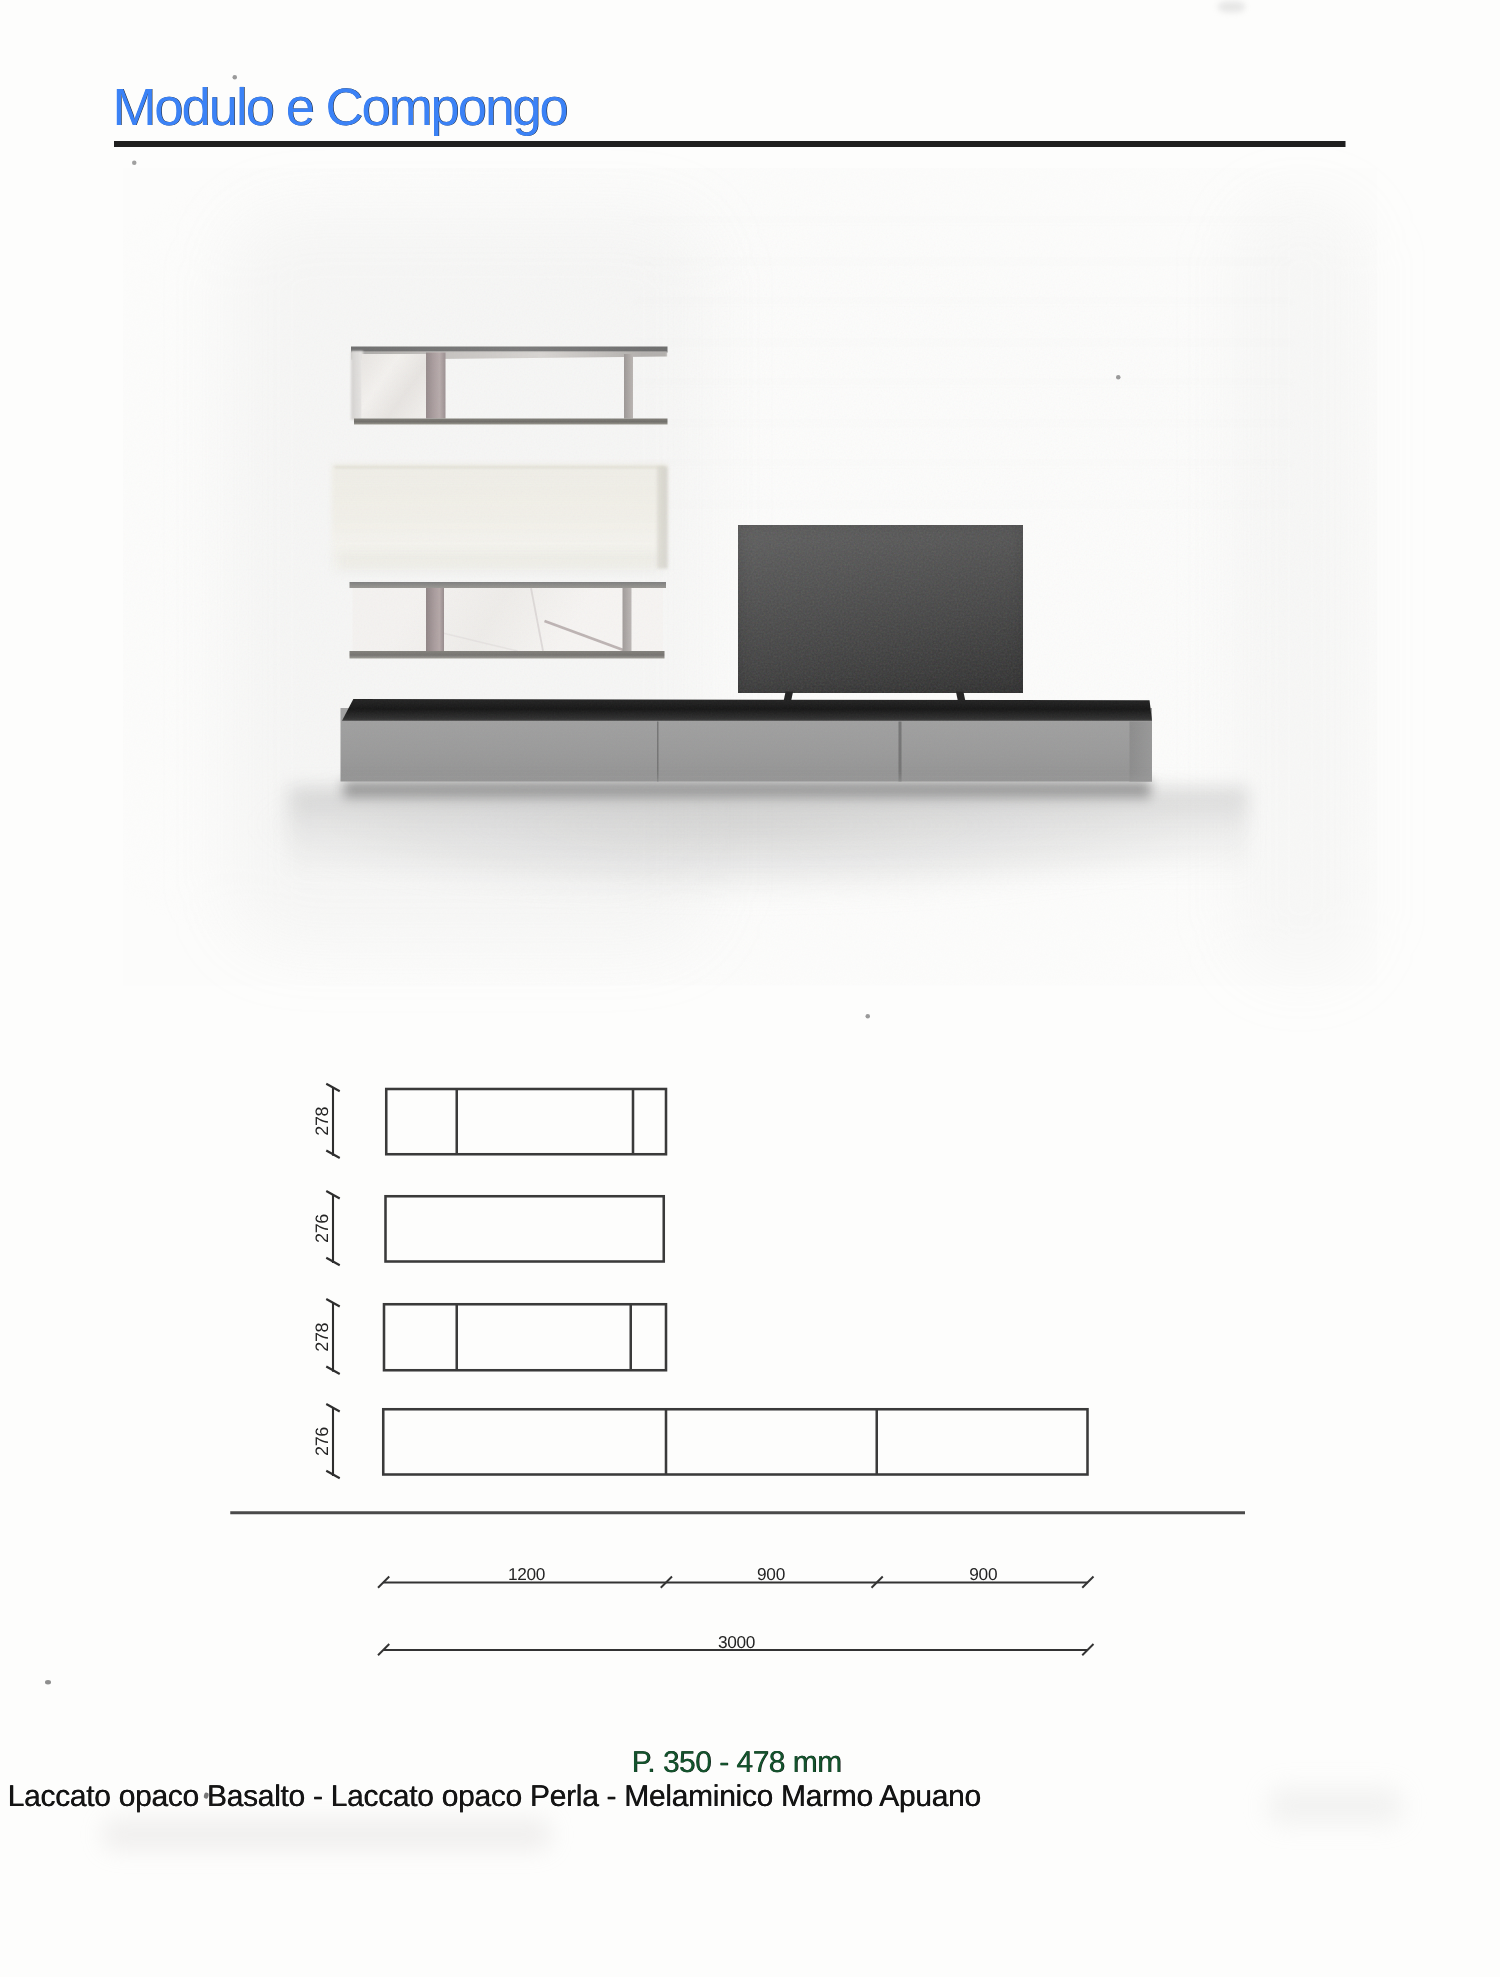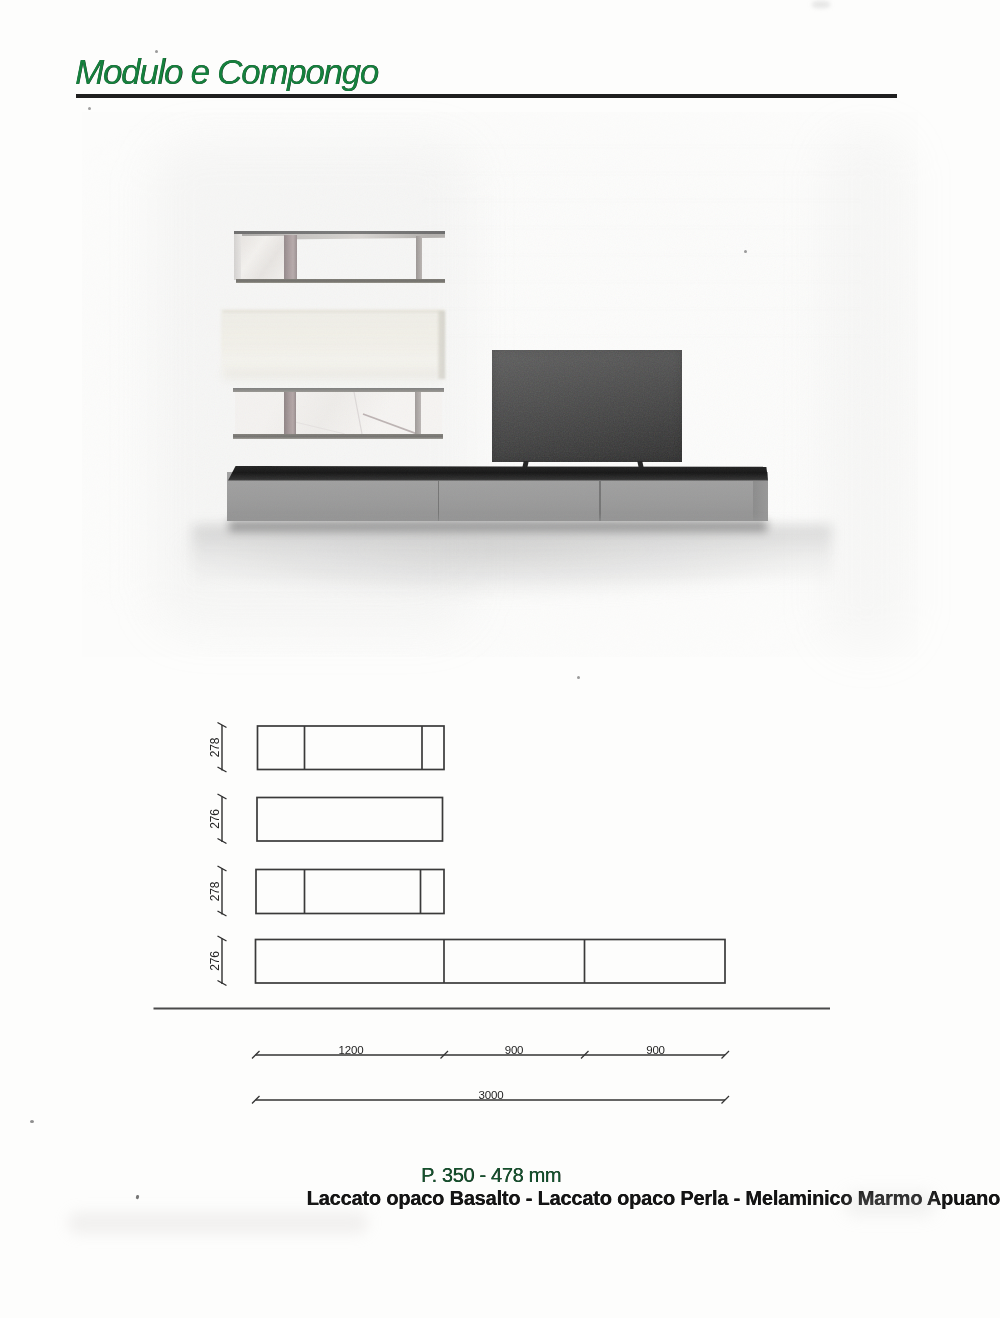--- a/index.html
+++ b/index.html
@@ -2,21 +2,21 @@
 <html><head>
 <meta charset="utf-8">
 <style>
   html,body{margin:0;padding:0;}
   body{width:1000px;height:1318px;background:#fdfdfc;font-family:"Liberation Sans",sans-serif;position:relative;overflow:hidden;}
   .abs{position:absolute;}
 </style>
 </head>
 <body>
 
-<div class="abs" style="left:75px;top:53.5px;font-size:35px;line-height:1;color:#15803d;letter-spacing:-1.3px;text-shadow:0.35px 0 0 #1d1d1d;filter:blur(0.25px);font-style:italic;">Modulo e Compongo</div>
+<div class="abs" style="left:75px;top:53.5px;font-size:35px;line-height:1;color:#3b82f6;letter-spacing:-1.3px;text-shadow:0.35px 0 0 #1d1d1d;filter:blur(0.25px);">Modulo e Compongo</div>
 
 <div class="abs" style="left:76px;top:94px;width:821px;height:3.5px;background:#1f1f1f;"></div>
 
 <div class="abs" style="left:82px;top:112px;width:836px;height:545px;background:#fcfcfb;">
 
   <div class="abs" style="left:340px;top:10px;width:440px;height:230px;opacity:0.3;background:
     repeating-linear-gradient(to bottom, rgba(200,200,200,0.0) 0px, rgba(200,200,200,0.0) 24px, rgba(188,188,188,0.16) 25px, rgba(200,200,200,0.0) 27px);filter:blur(1.6px);"></div>
 
   <div class="abs" style="left:30px;top:390px;width:780px;height:150px;background:radial-gradient(ellipse 58% 45% at 50% 32%, rgba(176,176,176,0.38), rgba(195,195,195,0.16) 55%, rgba(220,220,220,0) 74%);filter:blur(7px);"></div>
 
@@ -159,21 +159,21 @@
   <g stroke="#333" stroke-width="1.3">
     <line x1="115.5" y1="400" x2="585" y2="400"></line>
     <line x1="112" y1="403.5" x2="119.5" y2="396"></line>
     <line x1="581.5" y1="403.5" x2="589" y2="396"></line>
   </g>
   <text x="351" y="398.8" text-anchor="middle" font-size="11.5" letter-spacing="-0.2" fill="#242424">3000</text>
 </svg>
 
 <div class="abs" style="left:0;top:1165.1px;width:982px;line-height:1;text-align:center;font-size:20px;letter-spacing:-0.35px;color:#14532d;text-shadow:0.3px 0 0 #141414;filter:blur(0.22px);">P. 350 - 478 mm</div>
 
-<div class="abs" style="left:5px;top:1187.6px;width:995px;line-height:1;text-align:right;font-size:20px;letter-spacing:-0.2px;color:#141414;text-shadow:0.3px 0 0 #141414;filter:blur(0.22px);font-weight:bold;">Laccato opaco Basalto - Laccato opaco Perla - Melaminico Marmo Apuano</div>
+<div class="abs" style="left:5px;top:1187.6px;width:995px;line-height:1;text-align:left;font-size:20px;letter-spacing:-0.2px;color:#141414;text-shadow:0.3px 0 0 #141414;filter:blur(0.22px);">Laccato opaco Basalto - Laccato opaco Perla - Melaminico Marmo Apuano</div>
 
 <div class="abs" style="left:155px;top:50px;width:3px;height:3px;background:#9a9a9a;border-radius:50%;"></div>
 
 <div class="abs" style="left:88px;top:107px;width:3px;height:3px;background:#a0a0a0;border-radius:50%;"></div>
 
 <div class="abs" style="left:744px;top:250px;width:3px;height:3px;background:#9a9a9a;border-radius:50%;"></div>
 
 <div class="abs" style="left:30px;top:1120px;width:4px;height:3px;background:#8e8e8e;border-radius:50%;"></div>
 
 <div class="abs" style="left:577px;top:676px;width:3px;height:3px;background:#9a9a9a;border-radius:50%;"></div>

